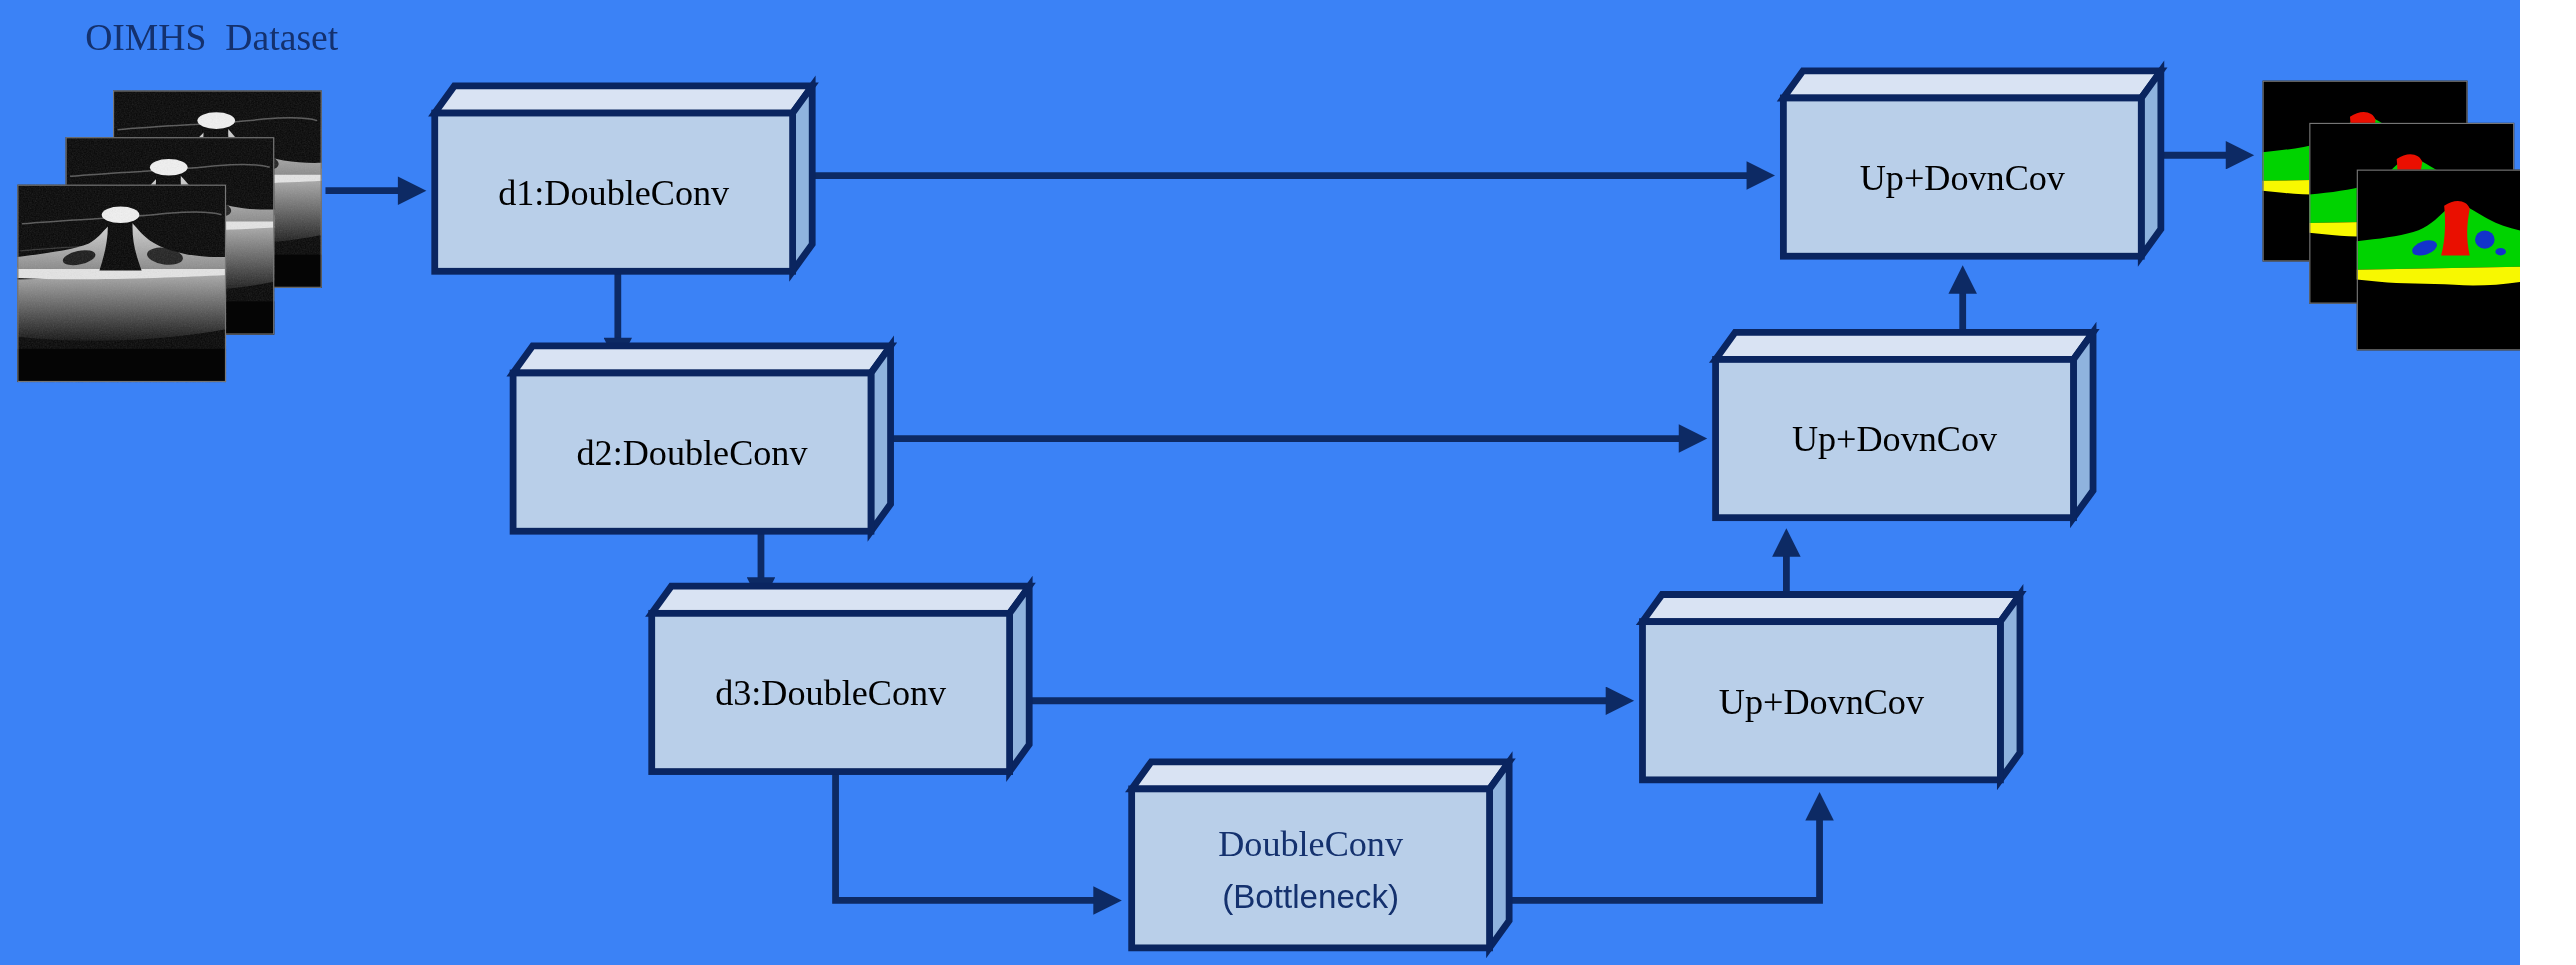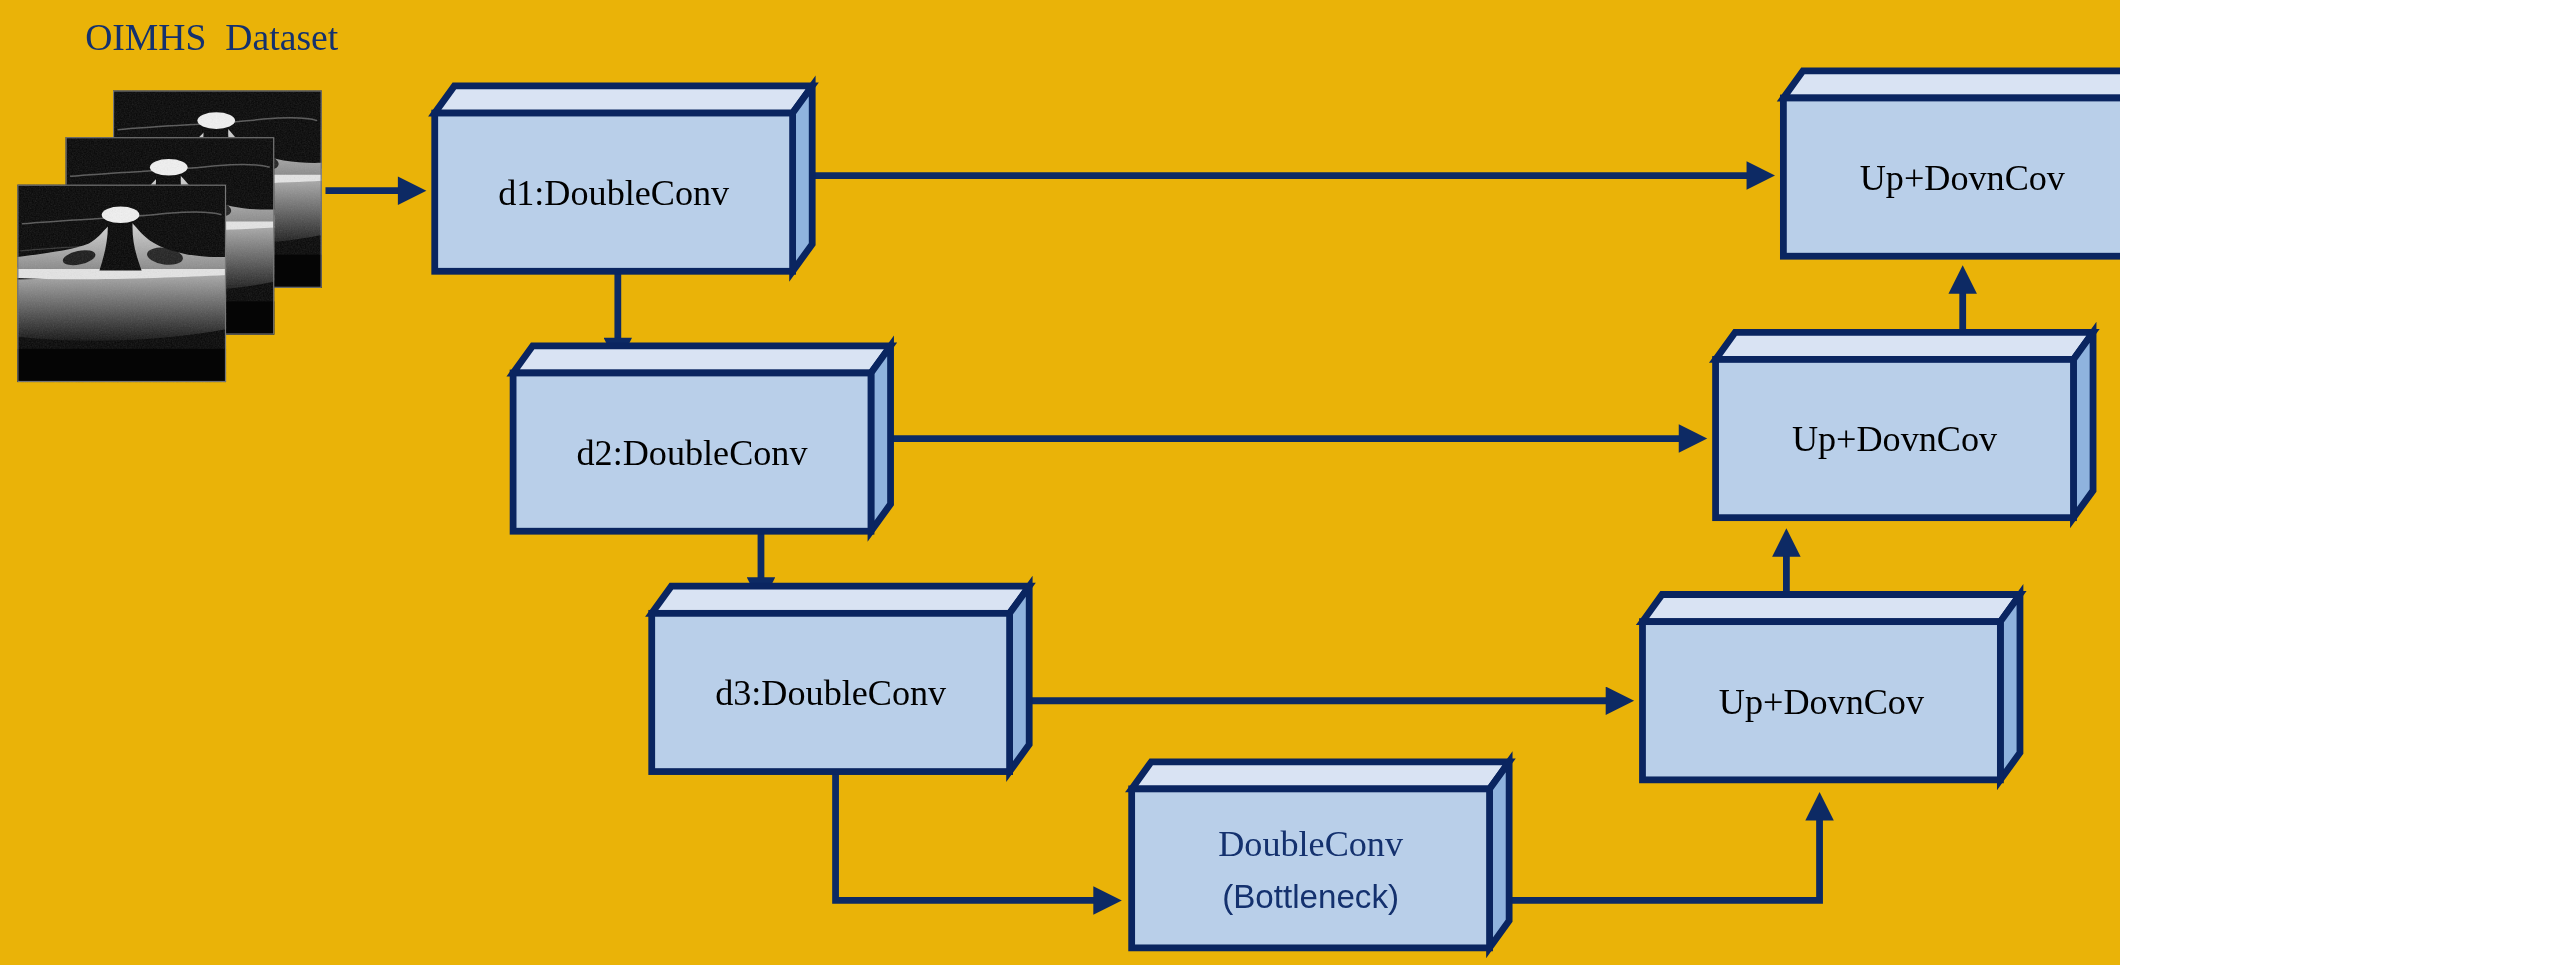--- a/index.html
+++ b/index.html
@@ -1,16 +1,16 @@
 <!DOCTYPE html>
 <html style="--navy: #0a2560; --arrow: #0d2a64; --boxFront: #b9cfe9; --boxTop: #d9e3f3; --boxSide: #8fb3de; --titleText: #14316e; --labelBlack: #000000; --segGreen: #00d300; --segYellow: #f8f800; --segRed: #ea0f00; --segBlue: #1233cc;font-size:12px"><head>
 <meta charset="utf-8">
 <style>
   html,body{margin:0;padding:0;background:#ffffff;}
-  #stage{position:relative;width:2120px;height:966px;background:#eab308;overflow:hidden;}
+  #stage{position:relative;width:2520px;height:966px;background:#3b82f6;overflow:hidden;}
   svg{display:block;}
   .edge{fill:none;stroke:var(--arrow);stroke-width:9;}
   #arrowhead path{fill:var(--arrow);}
   .face-front{fill:var(--boxFront);stroke:var(--navy);stroke-width:9;}
   .face-top{fill:var(--boxTop);stroke:var(--navy);stroke-width:9;stroke-linejoin:miter;}
   .face-side{fill:var(--boxSide);stroke:var(--navy);stroke-width:9;stroke-linejoin:miter;}
   .node-label{font-family:"Liberation Serif","DejaVu Serif",serif;font-size:48px;fill:#000;text-anchor:middle;}
   .node-label.navy{fill:var(--titleText);}
   .node-label2{font-family:"Liberation Sans","DejaVu Sans",sans-serif;font-size:44px;fill:var(--titleText);text-anchor:middle;}
   .diagram-title{font-family:"Liberation Serif","DejaVu Serif",serif;font-size:50px;fill:var(--titleText);white-space:pre;}

